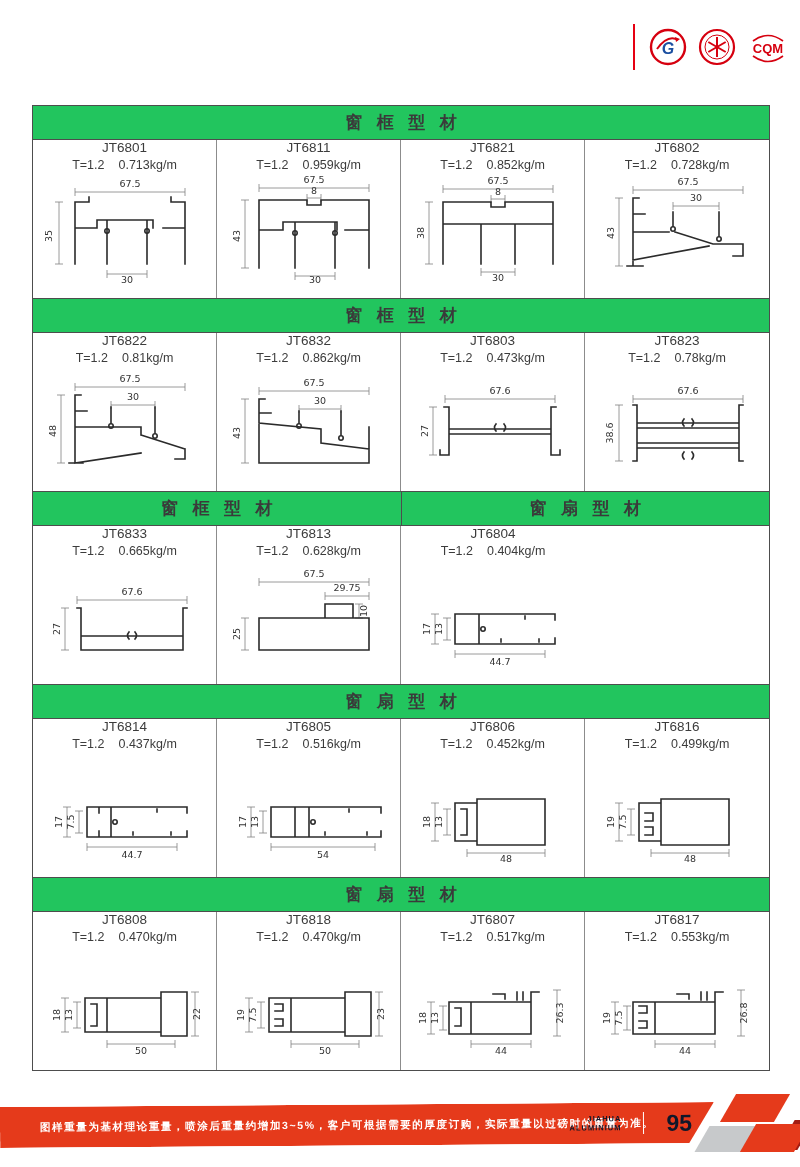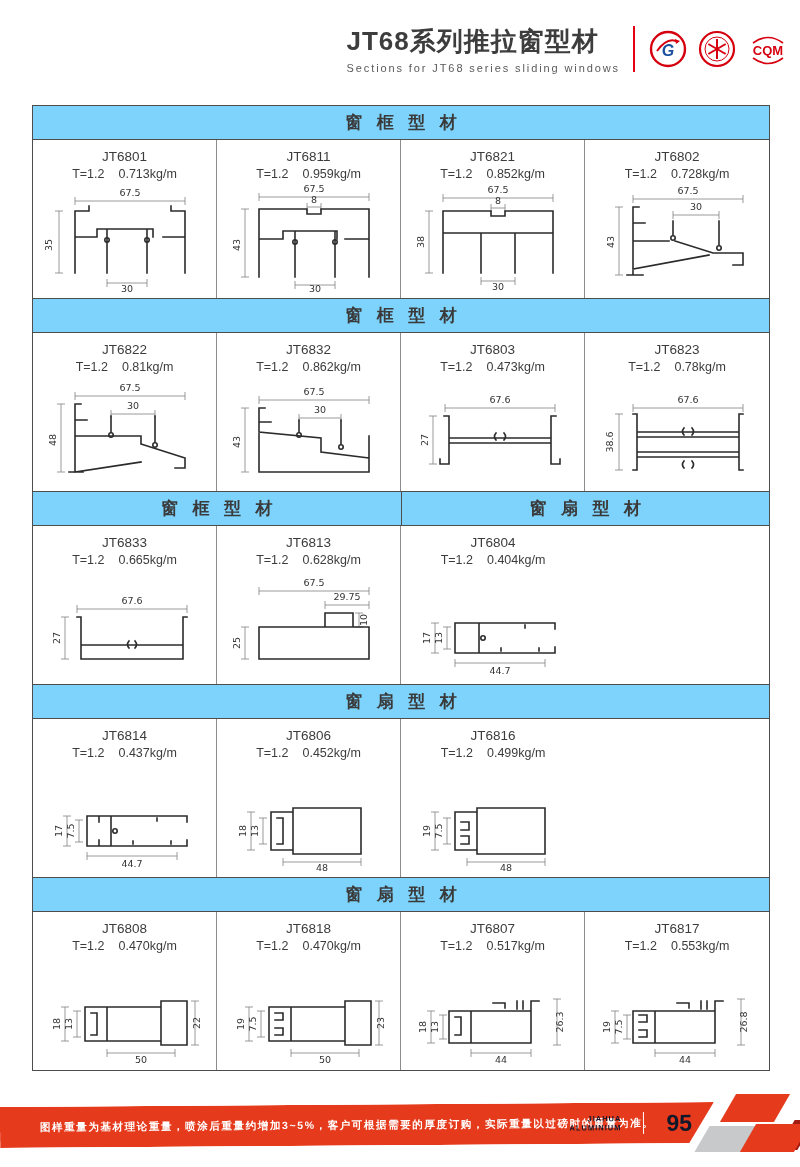--- a/index.html
+++ b/index.html
@@ -9,27 +9,27 @@
   
   .pageheader{position:absolute;top:24px;right:10px;display:flex;align-items:center;gap:13px}
   .titleblock .t1{font-size:26px;font-weight:bold;color:#3d3d3d;letter-spacing:1px;white-space:nowrap}
   .titleblock .t2{font-size:11px;color:#5a5a5a;letter-spacing:1.9px;margin-top:3px;white-space:nowrap}
   .vdiv{width:2px;height:46px;background:#e60012}
   .logos{display:flex;align-items:center;gap:9px}
   .logo text{font-family:"Liberation Sans",sans-serif}
 
   
   .catalog{position:absolute;left:32px;top:105px;width:736px;border:1.5px solid #4d4d4d}
-  .band{height:33px;background:#7dd3fc;border-top:1.5px solid #4d4d4d;border-bottom:1.5px solid #4d4d4d;display:flex}
+  .band{height:33px;background:#22c55e;border-top:1.5px solid #4d4d4d;border-bottom:1.5px solid #4d4d4d;display:flex}
   .sec:first-child .band{border-top:none}
   .bh{flex:1;display:flex;align-items:center;justify-content:center;
       font-size:17px;font-weight:bold;color:#3a3a3a;letter-spacing:.85em;text-indent:.85em;white-space:nowrap}
   .bh + .bh{border-left:1.5px solid #4d4d4d}
   .row{display:grid;grid-template-columns:repeat(4,1fr);height:158px}
-  .cell{border-right:1px solid #8c8c8c;text-align:center;padding-top:9px;overflow:hidden}
+  .cell{border-right:1px solid #8c8c8c;text-align:center;overflow:hidden}
   .cell:last-child{border-right:none}
   .model{font-size:13.5px;color:#3c3c3c}
   .spec{font-size:12.5px;color:#3c3c3c;margin-top:3px}
   .spec .w{margin-left:14px}
   .draw{display:block;margin:0 auto}
   .draw .p{stroke:#2b2b2b;stroke-width:1.6;fill:none;stroke-linecap:square}
   .draw .d{stroke:#828282;stroke-width:.8;fill:none}
   .draw text{font-size:9.5px;fill:#333;text-anchor:middle;font-family:"DejaVu Sans",sans-serif}
 
   
@@ -45,24 +45,20 @@
   .deco.r{background:#e53a1b}
   .deco.g{background:#c7c9cb}
   .deco.m{background:#a21d13}
 </style>
 </head>
 <body>
 
 <div class="page">
 
   <div class="pageheader">
-    <div class="titleblock">
-      <div class="t1">JT68系列推拉窗型材</div>
-      <div class="t2">Sections for JT68 series sliding windows</div>
-    </div>
     <div class="vdiv"></div>
     <div class="logos">
       <svg class="logo" width="40" height="40" viewBox="0 0 40 40">
         <circle cx="20" cy="20" r="17" fill="none" stroke="#d6000f" stroke-width="2.4"></circle>
         <text x="20" y="27" text-anchor="middle" font-size="16" font-weight="bold" font-style="italic" fill="#1b4fa0">G</text>
         <path d="M9 22 Q20 7 30 13" fill="none" stroke="#d6000f" stroke-width="2"></path>
         <path d="M27 10 l5 2 -4 3 z" fill="#d6000f"></path>
       </svg>
       <svg class="logo" width="40" height="40" viewBox="0 0 40 40">
         <circle cx="20" cy="20" r="17" fill="none" stroke="#d6000f" stroke-width="2.2"></circle>
@@ -264,20 +260,32 @@
           <svg class="draw" width="176" height="112" viewBox="0 0 176 112">
             <path class="d" d="M30 56v30M26 56h8M26 86h8M42 60v22M38 60h8M38 82h8M50 96h90M50 92v8M140 92v8"></path>
             <path class="p" d="M50 56h100M50 86h100M50 56v30M74 56v30M62 56v6M62 86v-6M150 56v6M150 86v-6M96 84v-3M120 58v3M134 84v-3"></path>
             <circle class="p" cx="78" cy="71" r="2.2"></circle>
             <text x="25" y="71" transform="rotate(-90 25 71)">17</text>
             <text x="37" y="71" transform="rotate(-90 37 71)">7.5</text>
             <text x="95" y="107">44.7</text>
           </svg>
         </div>
 
+        <div class="cell">
+          <div class="model">JT6805</div>
+          <div class="spec"><span>T=1.2</span><span class="w">0.516kg/m</span></div>
+          <svg class="draw" width="176" height="112" viewBox="0 0 176 112">
+            <path class="d" d="M30 56v30M26 56h8M26 86h8M42 60v22M38 60h8M38 82h8M50 96h104M50 92v8M154 92v8"></path>
+            <path class="p" d="M50 56h110M50 86h110M50 56v30M74 56v30M88 56v30M160 56v6M160 86v-6M104 84v-3M128 58v3M146 84v-3"></path>
+            <circle class="p" cx="92" cy="71" r="2.2"></circle>
+            <text x="25" y="71" transform="rotate(-90 25 71)">17</text>
+            <text x="37" y="71" transform="rotate(-90 37 71)">13</text>
+            <text x="102" y="107">54</text>
+          </svg>
+        </div>
 
         <div class="cell">
           <div class="model">JT6806</div>
           <div class="spec"><span>T=1.2</span><span class="w">0.452kg/m</span></div>
           <svg class="draw" width="176" height="112" viewBox="0 0 176 112">
             <path class="d" d="M30 52v38M26 52h8M26 90h8M42 58v26M38 58h8M38 84h8M62 102h78M62 98v8M140 98v8"></path>
             <path class="p" d="M50 52h22M50 90h22M50 52v38M72 48h68M72 94h68M72 48v46M140 48v46M56 58h6v26h-6"></path>
             <text x="25" y="71" transform="rotate(-90 25 71)">18</text>
             <text x="37" y="71" transform="rotate(-90 37 71)">13</text>
             <text x="101" y="111">48</text>

